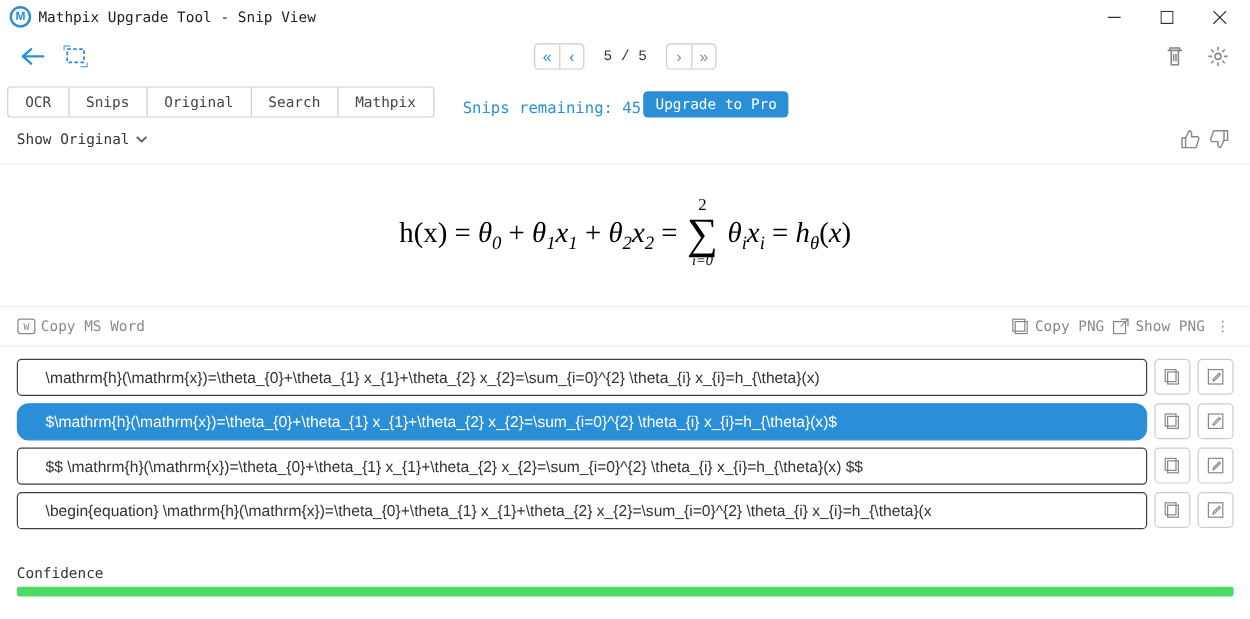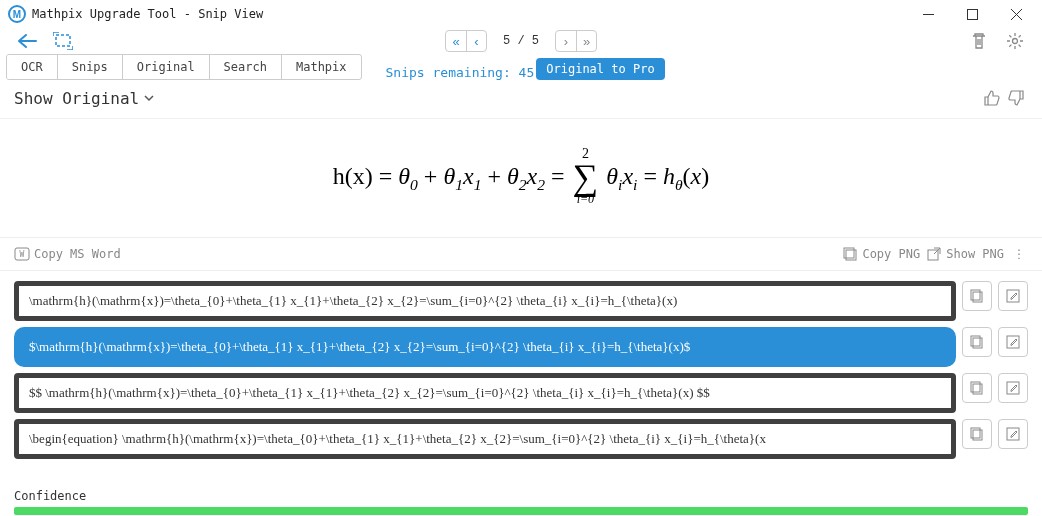--- a/index.html
+++ b/index.html
@@ -21,38 +21,38 @@
   .toolbar .spacer-right { flex: 1; }
   .toolbar .right-btn { color: #888; width: 26px; height: 26px; display: flex; align-items: center; justify-content: center; }
   .tabs-row { display: flex; align-items: flex-end; height: 32px; padding-right: 14px; }
   .tabs { display: flex; border: 1px solid #ccc; border-radius: 3px; overflow: hidden; margin-left: 6px; }
   .tab { padding: 5px 14px; font-size: 12px; font-family: Consolas, monospace; color: #444; border-right: 1px solid #ccc; }
   .tab:last-child { border-right: none; }
   .tab.active { background: #fff; font-weight: 500; }
   .snips-remaining { margin-left: 24px; color: #2a8fd6; font-size: 13px; font-family: Consolas, monospace; }
   .upgrade-btn { background: #2a8fd6; color: #fff; border-radius: 4px; padding: 4px 10px; margin-left: 2px; font-size: 12px; font-family: Consolas, monospace; }
   .sub-row { display: flex; align-items: center; padding: 6px 14px 8px 14px; }
-  .show-orig { font-size: 16px; font-family: Consolas, monospace; color: #333; display: flex; align-items: center; gap: 4px; }
+  .show-orig { font-size: 12px; font-family: Consolas, monospace; color: #333; display: flex; align-items: center; gap: 4px; }
   .sub-row .spacer { flex: 1; }
   .thumb-btn { width: 24px; height: 24px; color: #888; display: flex; align-items: center; justify-content: center; }
   .equation-area { flex: 0 0 auto; padding: 30px 0 30px 0; display: flex; align-items: center; justify-content: center; border-top: 1px solid #f0f0f0; }
   .equation { font-family: "Cambria Math", "STIX", serif; font-size: 24px; color: #000; position: relative; }
   .sum-wrap { display: inline-flex; flex-direction: column; align-items: center; vertical-align: middle; font-size: 24px; line-height: 1; margin: 0 2px; position: relative; top: -2px; }
   .sum-wrap .top { font-size: 14px; }
   .sum-wrap .sigma { font-size: 36px; line-height: 0.9; }
   .sum-wrap .bot { font-size: 12px; font-style: italic; }
   sub { font-size: 0.65em; font-style: italic; }
   .ital { font-style: italic; }
   .actions-bar { display: flex; align-items: center; padding: 8px 14px; background: #fff; border-top: 1px solid #eee; border-bottom: 1px solid #eee; gap: 6px; }
   .actions-bar .abtn { display: flex; align-items: center; gap: 4px; color: #888; font-size: 12px; font-family: Consolas, monospace; }
   .actions-bar .abtn svg { width: 16px; height: 16px; }
   .actions-bar .spacer { flex: 1; }
   .code-list { padding: 10px 14px 4px 14px; }
   .code-row { display: flex; align-items: stretch; gap: 6px; margin-bottom: 6px; }
-  .code-text { flex: 1; border: 5px solid #404040; border-radius: 4px; padding: 7px 10px; font-family: Liberation Serif, serif; font-size: 13px; color: #333; white-space: nowrap; overflow: hidden; }
+  .code-text { flex: 1; border: 1px solid #404040; border-radius: 4px; padding: 7px 23px; font-family: Liberation Sans, sans-serif; font-size: 13px; color: #333; white-space: nowrap; overflow: hidden; }
   .code-row.selected .code-text { background: #2a8fd6; border-color: #2a8fd6; color: #fff; border-radius: 10px; }
   .code-row .cbtn { width: 30px; height: 30px; border: 1px solid #ccc; border-radius: 4px; display: flex; align-items: center; justify-content: center; color: #888; }
   .confidence-row { padding: 8px 14px 4px 14px; margin-top: 12px; }
   .confidence-label { font-family: Consolas, monospace; font-size: 12px; margin-bottom: 4px; color: #333; }
   .confidence-bar { height: 8px; background: #4cd964; border-radius: 2px; }
 </style>
 </head>
 <body>
 
 <div class="titlebar">
@@ -115,21 +115,21 @@
 
 <div class="tabs-row">
   <div class="tabs">
     <div class="tab active">OCR</div>
     <div class="tab">Snips</div>
     <div class="tab">Original</div>
     <div class="tab">Search</div>
     <div class="tab">Mathpix</div>
   </div>
   <div class="snips-remaining">Snips remaining: 45</div>
-  <div class="upgrade-btn">Original to Pro</div>
+  <div class="upgrade-btn">Upgrade to Pro</div>
 </div>
 
 <div class="sub-row">
   <div class="show-orig">
     <span>Show Original</span>
     <svg width="12" height="12" viewBox="0 0 12 12">
         <path d="M2 4l4 4 4-4" stroke="#555" fill="none" stroke-width="1.5"></path>
       </svg>
   </div>
   <div class="spacer"></div>

